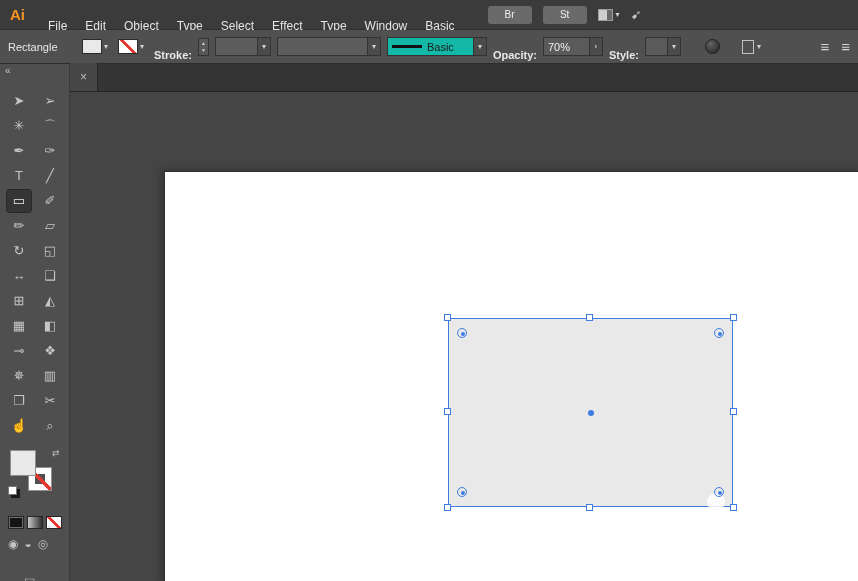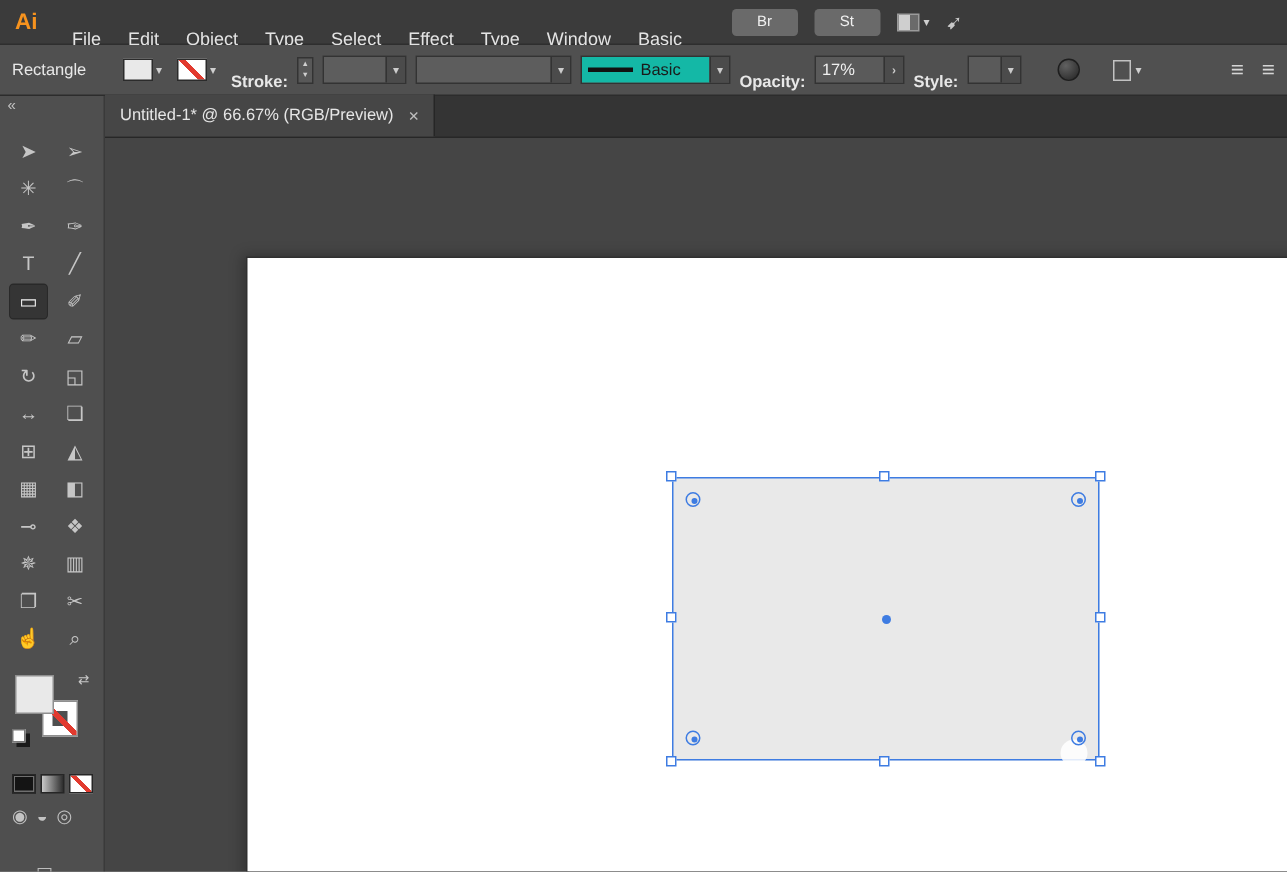--- a/index.html
+++ b/index.html
@@ -182,21 +182,21 @@
   <span class="combo w-brush">
     <span class="val">
       <span class="brush-line"></span>
       <span>Basic</span>
     </span>
     <span class="cbtn">▾</span>
   </span>
 
   <span class="cb-label bold">Opacity:</span>
   <span class="combo w-opacity">
-    <span class="val">17%</span>
+    <span class="val">70%</span>
     <span class="cbtn chev">›</span>
   </span>
 
   <span class="cb-label bold">Style:</span>
   <span class="combo w-style">
     <span class="val"></span>
     <span class="cbtn">▾</span>
   </span>
 
   <span class="globe"></span>
@@ -262,21 +262,20 @@
     <span class="mode">◒</span>
     <span class="mode">◎</span>
   </div>
 
   <span class="screen-mode">▭</span>
 </div>
 
 <div class="docarea">
   <div class="tabstrip">
     <div class="tab">
-      <span class="tab-title">Untitled-1* @ 66.67% (RGB/Preview)</span>
       <span class="tab-close">×</span>
     </div>
   </div>
 
   <div class="canvas">
     <div class="artboard"></div>
 
     <div class="sel-rect">
       <div class="ghost"></div>
 

